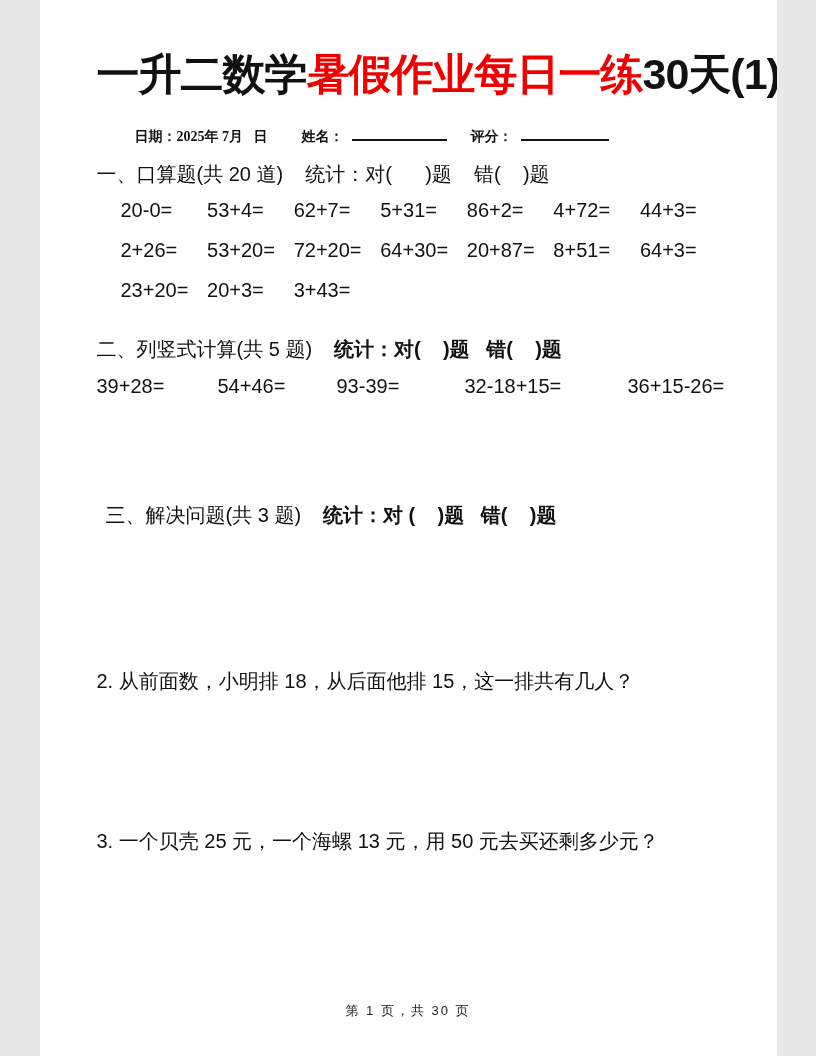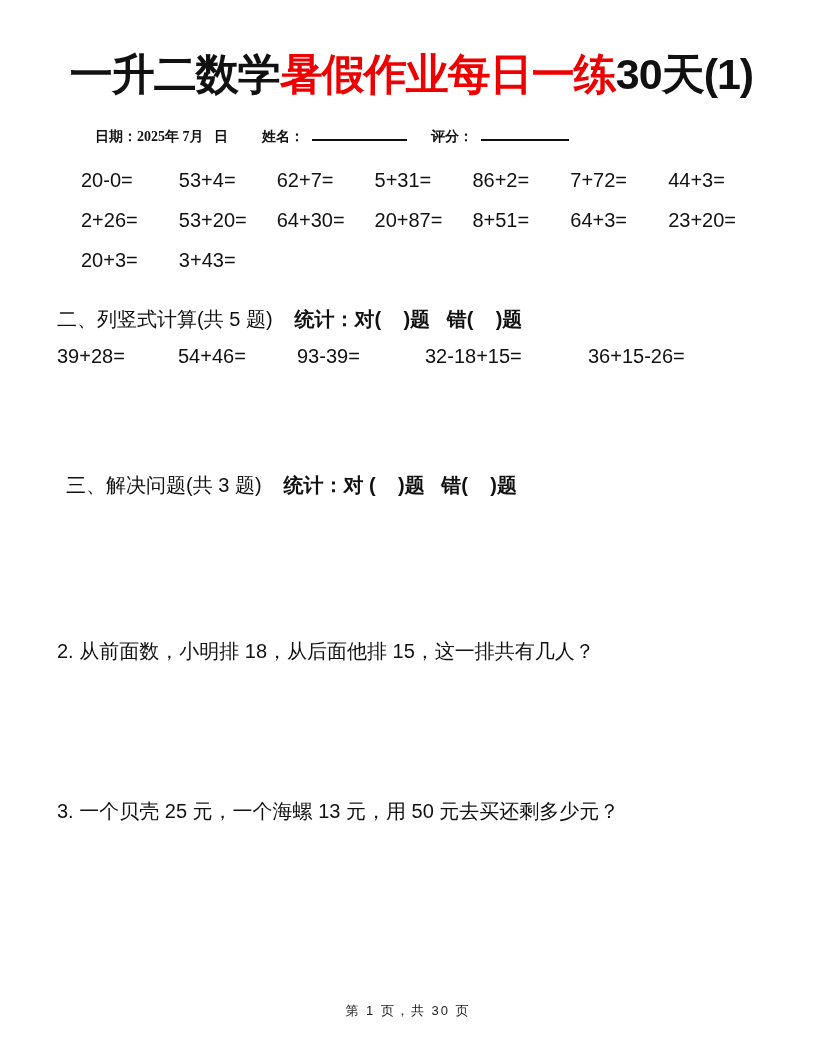--- a/index.html
+++ b/index.html
@@ -1,18 +1,18 @@
 <!DOCTYPE html>
 <html><head>
 <meta charset="utf-8">
 <style>
   html, body { margin: 0; padding: 0; background: #e8e8e8; }
   .page {
     position: relative;
-    width: 816px;
+    width: 737px;
     height: 1056px;
     margin: 0 auto;
     background: #ffffff;
     box-sizing: border-box;
     padding: 40px 50px 0 57px;
     font-family: "Liberation Sans", sans-serif;
     color: #111111;
     overflow: hidden;
   }
   .title {
@@ -89,31 +89,33 @@
 </style>
 </head>
 <body>
 
 <div class="page">
 
   <h1 class="title"><span>一升二数学</span><span class="red">暑假作业每日一练</span><span>30天(1)</span></h1>
 
   <div class="header-line"><span>日期：2025年 7月   日</span><span class="name-group"><span>姓名：</span><span class="blank"></span></span><span class="score-group"><span>评分：</span><span class="blank score"></span></span></div>
 
+  <p class="sec-heading"><span>一、口算题(共 20 道)</span><span class="stats">统计：对(      )题    错(    )题</span></p>
 
   <div class="oral-grid">
     <span>20-0=</span>
     <span>53+4=</span>
     <span>62+7=</span>
     <span>5+31=</span>
     <span>86+2=</span>
-    <span>7+72=</span>
+    <span>4+72=</span>
     <span>44+3=</span>
     <span>2+26=</span>
     <span>53+20=</span>
+    <span>72+20=</span>
     <span>64+30=</span>
     <span>20+87=</span>
     <span>8+51=</span>
     <span>64+3=</span>
     <span>23+20=</span>
     <span>20+3=</span>
     <span>3+43=</span>
   </div>
 
   <p class="sec-heading sec2"><span>二、列竖式计算(共 5 题)</span><span class="stats bold">统计：对(    )题   错(    )题</span></p>

